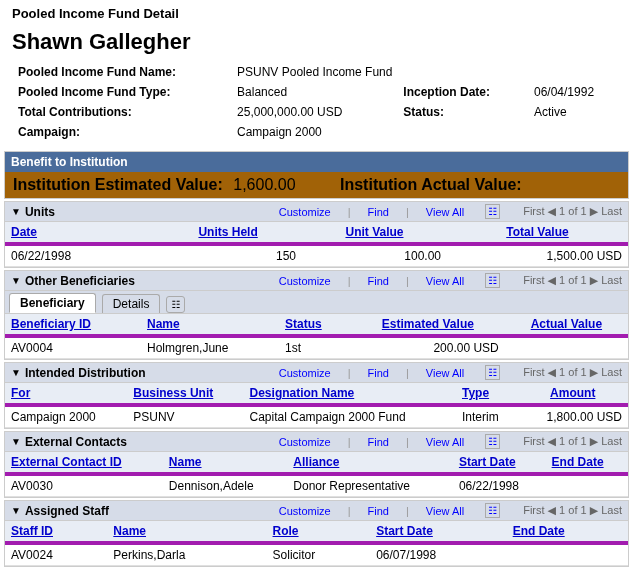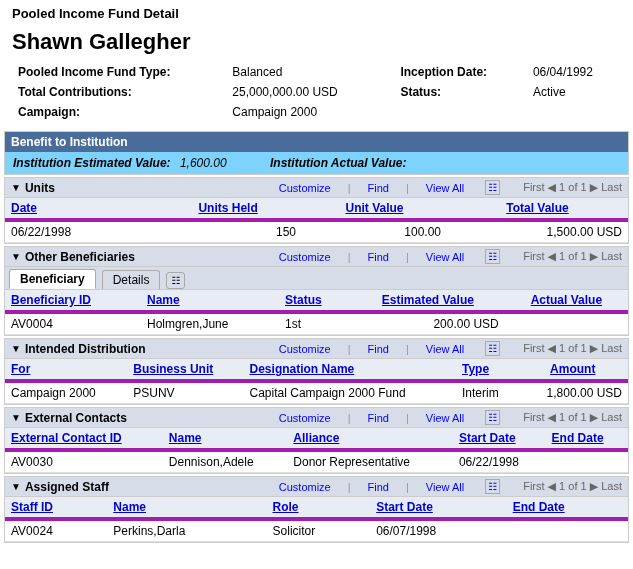--- a/index.html
+++ b/index.html
@@ -21,23 +21,22 @@
       font-size: 12px;
       padding: 3px 6px;
     }
 
     .benefit-section {
       border: 1px solid #ccc;
       margin: 0 0 2px 0;
     }
     .benefit-row {
       padding: 4px 8px;
-      background: #7dd3fc;
-      font-size: 12px;
-      font-style: italic;
+      background: #a16207;
+      font-size: 16px;
     }
     .benefit-row .b-label { font-weight: bold; }
 
     .grid-section {
       margin: 2px 0;
       border: 1px solid #ccc;
     }
     .grid-section-header {
       background: #d6dce8;
       padding: 2px 6px;
@@ -115,20 +114,24 @@
 </head>
 <body>
 
 <div class="page-wrap">
   <div class="page-title">Pooled Income Fund Detail</div>
 
   <div class="name-header">Shawn Gallegher</div>
 
   <table class="info-table">
     <tbody>
+    <tr>
+      <td class="info-label">Pooled Income Fund Name:</td>
+      <td class="info-value" colspan="3">PSUNV Pooled Income Fund</td>
+    </tr>
     <tr>
       <td class="info-label">Pooled Income Fund Type:</td>
       <td class="info-value">Balanced</td>
       <td class="info-label" style="padding-left:20px;">Inception Date:</td>
       <td class="info-value">06/04/1992</td>
     </tr>
     <tr>
       <td class="info-label">Total Contributions:</td>
       <td class="info-value">25,000,000.00   USD</td>
       <td class="info-label" style="padding-left:20px;">Status:</td>

